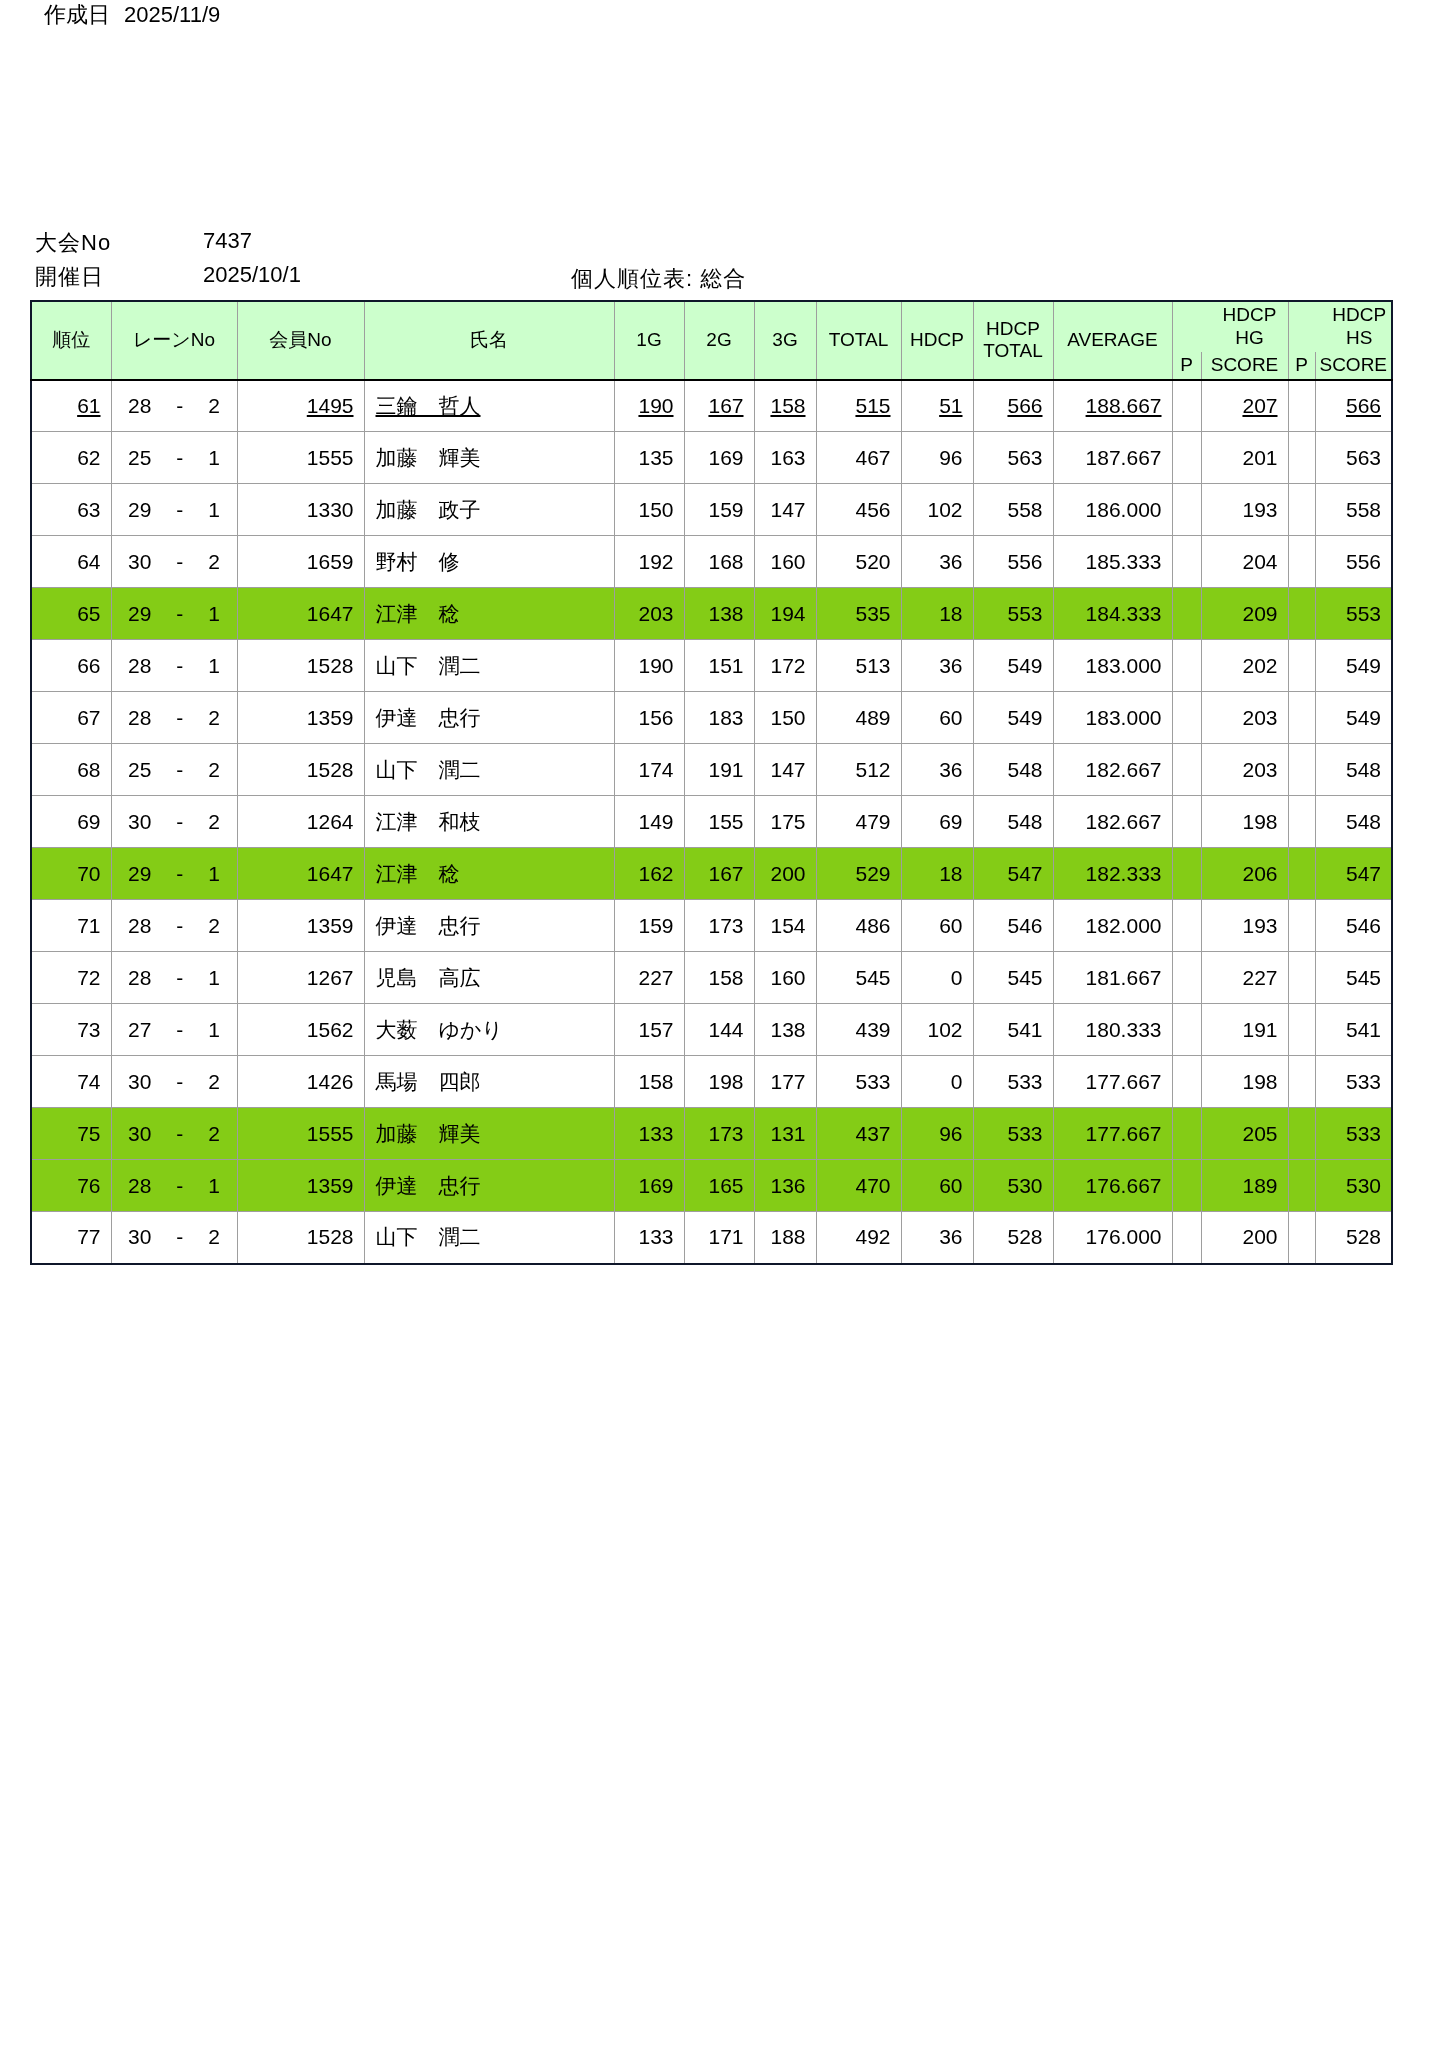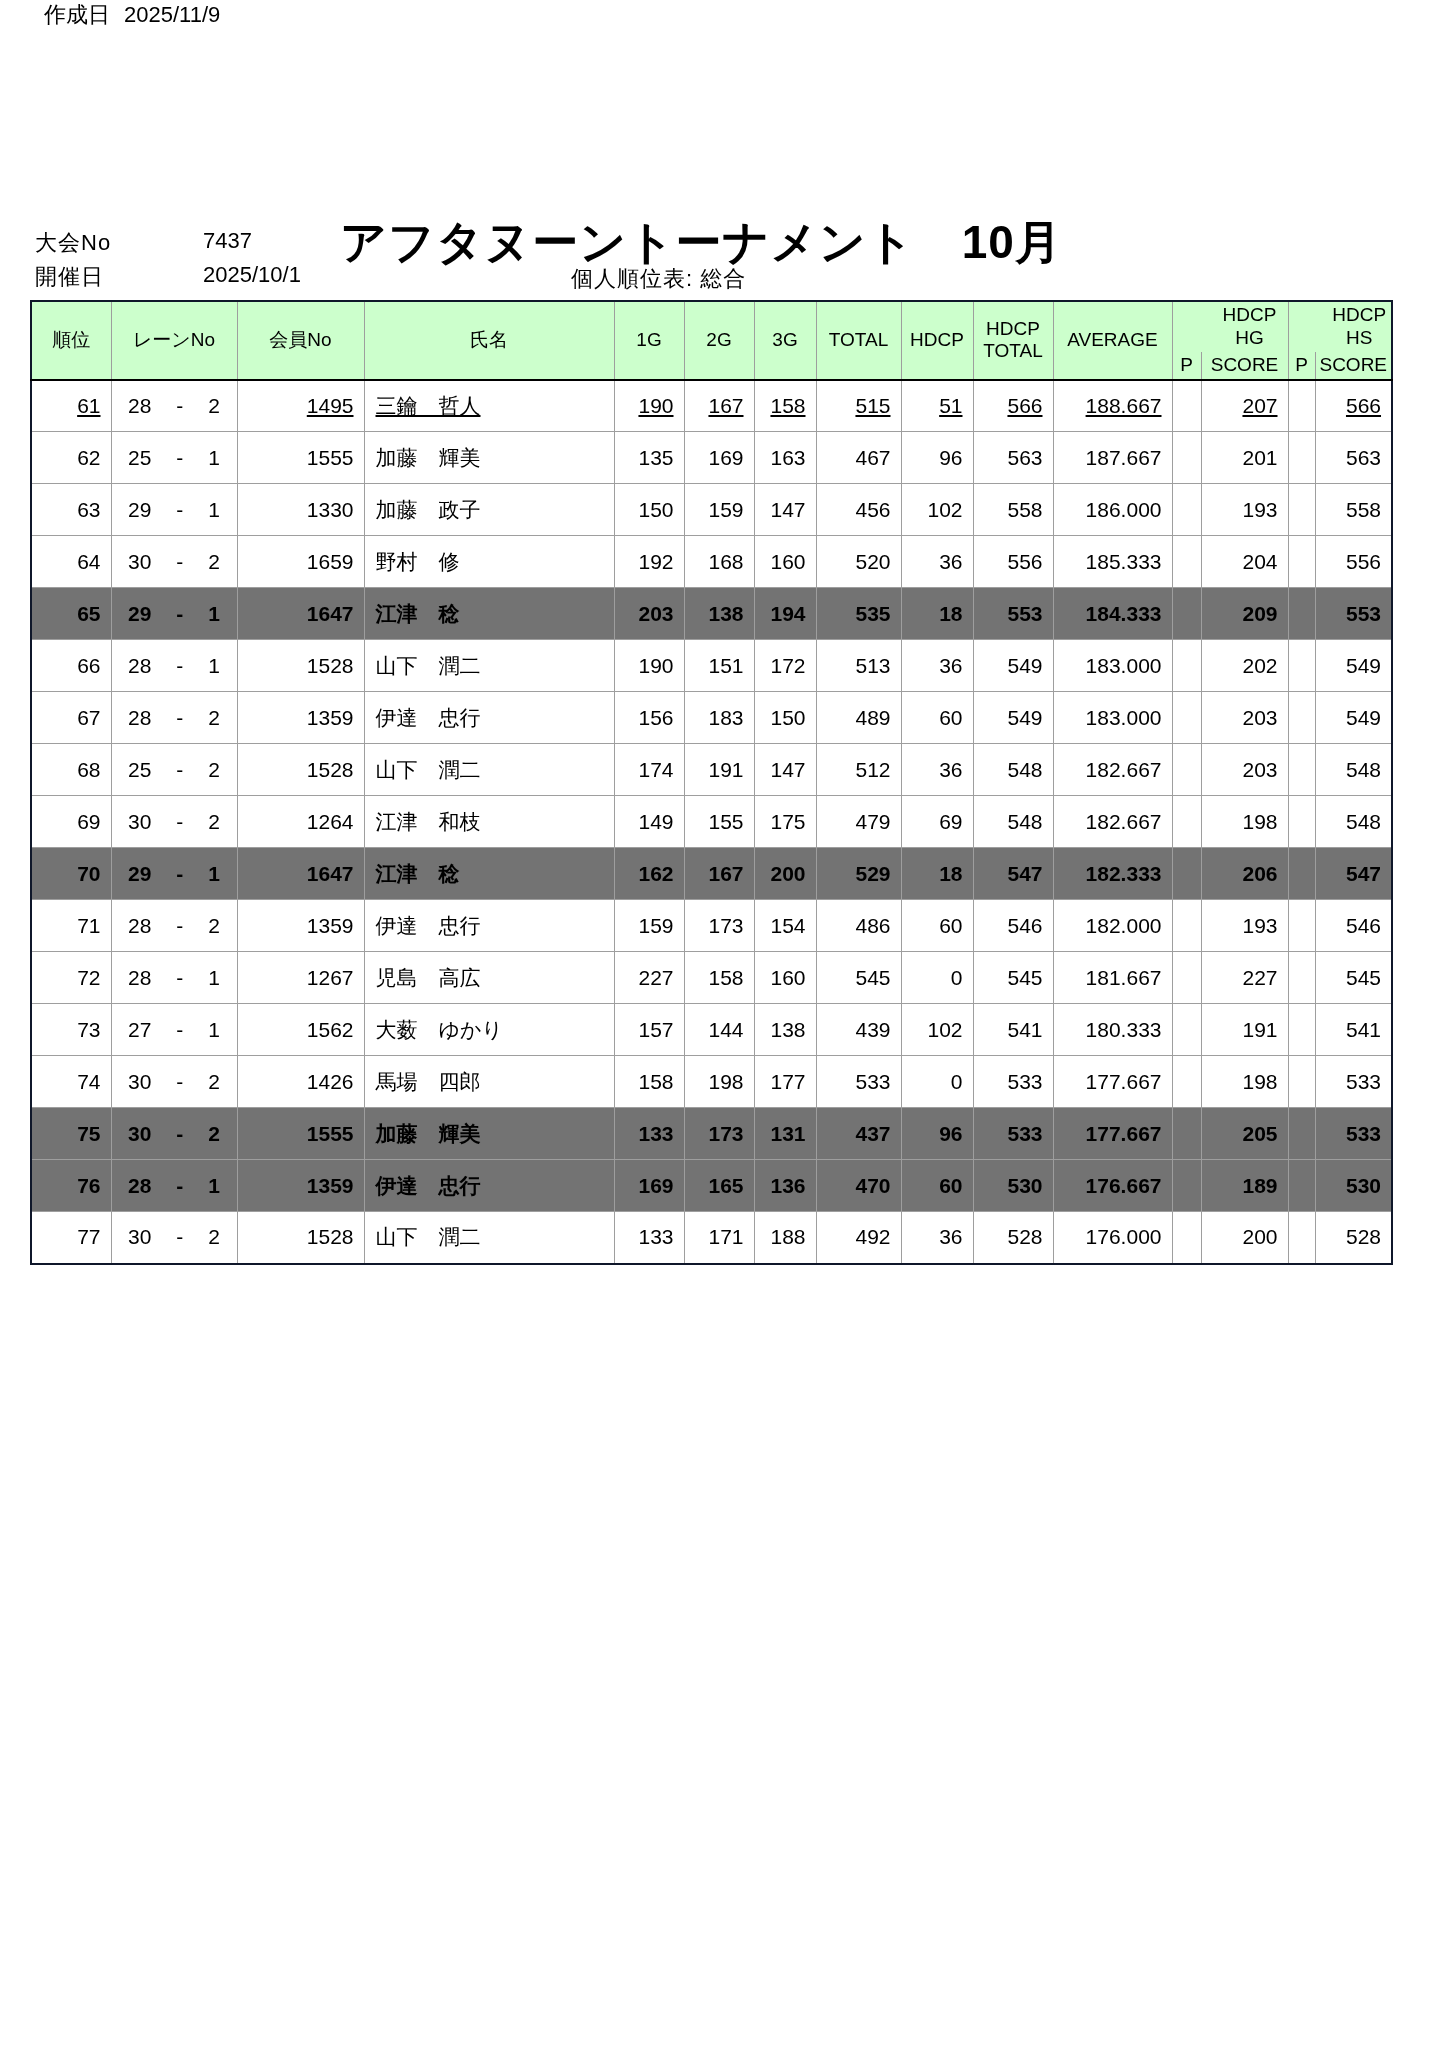--- a/index.html
+++ b/index.html
@@ -59,34 +59,33 @@
     font-size:21px;
     vertical-align:middle;
     background:#fff;
     padding:0;
   }
   td.num{text-align:right;padding-right:10px;}
   td.name{text-align:left;padding-left:11px;}
   td.lane{text-align:center;}
   .lane-wrap{display:inline-flex;width:92px;justify-content:space-between;}
   td.p{background:#fff;}
-  tr.hl td{background:#737373;font-weight:700;}
+  tr.hl td{background:#84cc16;font-weight:400;}
 </style>
 </head>
 <body>
 
 <div class="page">
 
   <span class="meta-label" id="lbl-taikai">大会No</span>
   <span class="meta-value" id="val-taikai">7437</span>
 
   <span class="meta-label" id="lbl-kaisai">開催日</span>
   <span class="meta-value" id="val-kaisai">2025/10/1</span>
 
-  <h1 class="page-title">アフタヌーントーナメント　10月</h1>
 
   <span class="meta-label" id="ranking-type">個人順位表: 総合</span>
 
   <span id="created"><span>作成日</span><span class="gap"></span><span>2025/11/9</span></span>
 
   <table class="results">
     <colgroup>
       <col style="width:80px">
         <col style="width:126px">
         <col style="width:127px">

